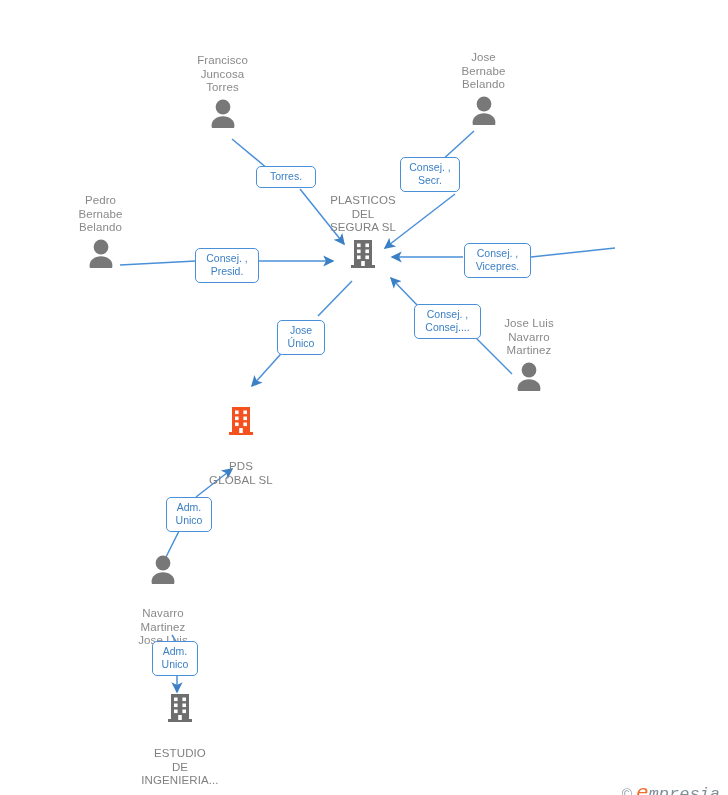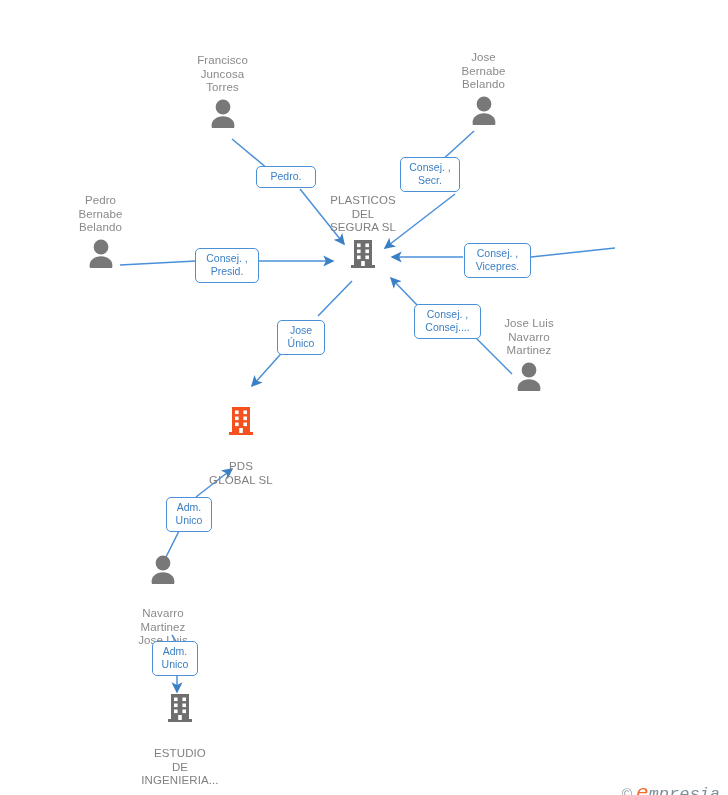--- a/index.html
+++ b/index.html
@@ -198,21 +198,21 @@
             <rect x="16.4" y="17.5" width="3.6" height="3.6"></rect>
         <rect x="12.2" y="23" width="3.6" height="5"></rect>
       </g>
         </svg>
     </span>
     <span class="caption">ESTUDIO
 DE
 INGENIERIA...</span>
   </div>
 
-  <div class="label" style="left:256px;top:150px;width:60px;">Pedro.</div>
+  <div class="label" style="left:256px;top:150px;width:60px;">Torres.</div>
 
   <div class="label" style="left:400px;top:141px;width:60px;">Consej. ,
 Secr.</div>
 
   <div class="label" style="left:195px;top:232px;width:64px;">Consej. ,
 Presid.</div>
 
   <div class="label" style="left:464px;top:227px;width:67px;">Consej. ,
 Vicepres.</div>
 

